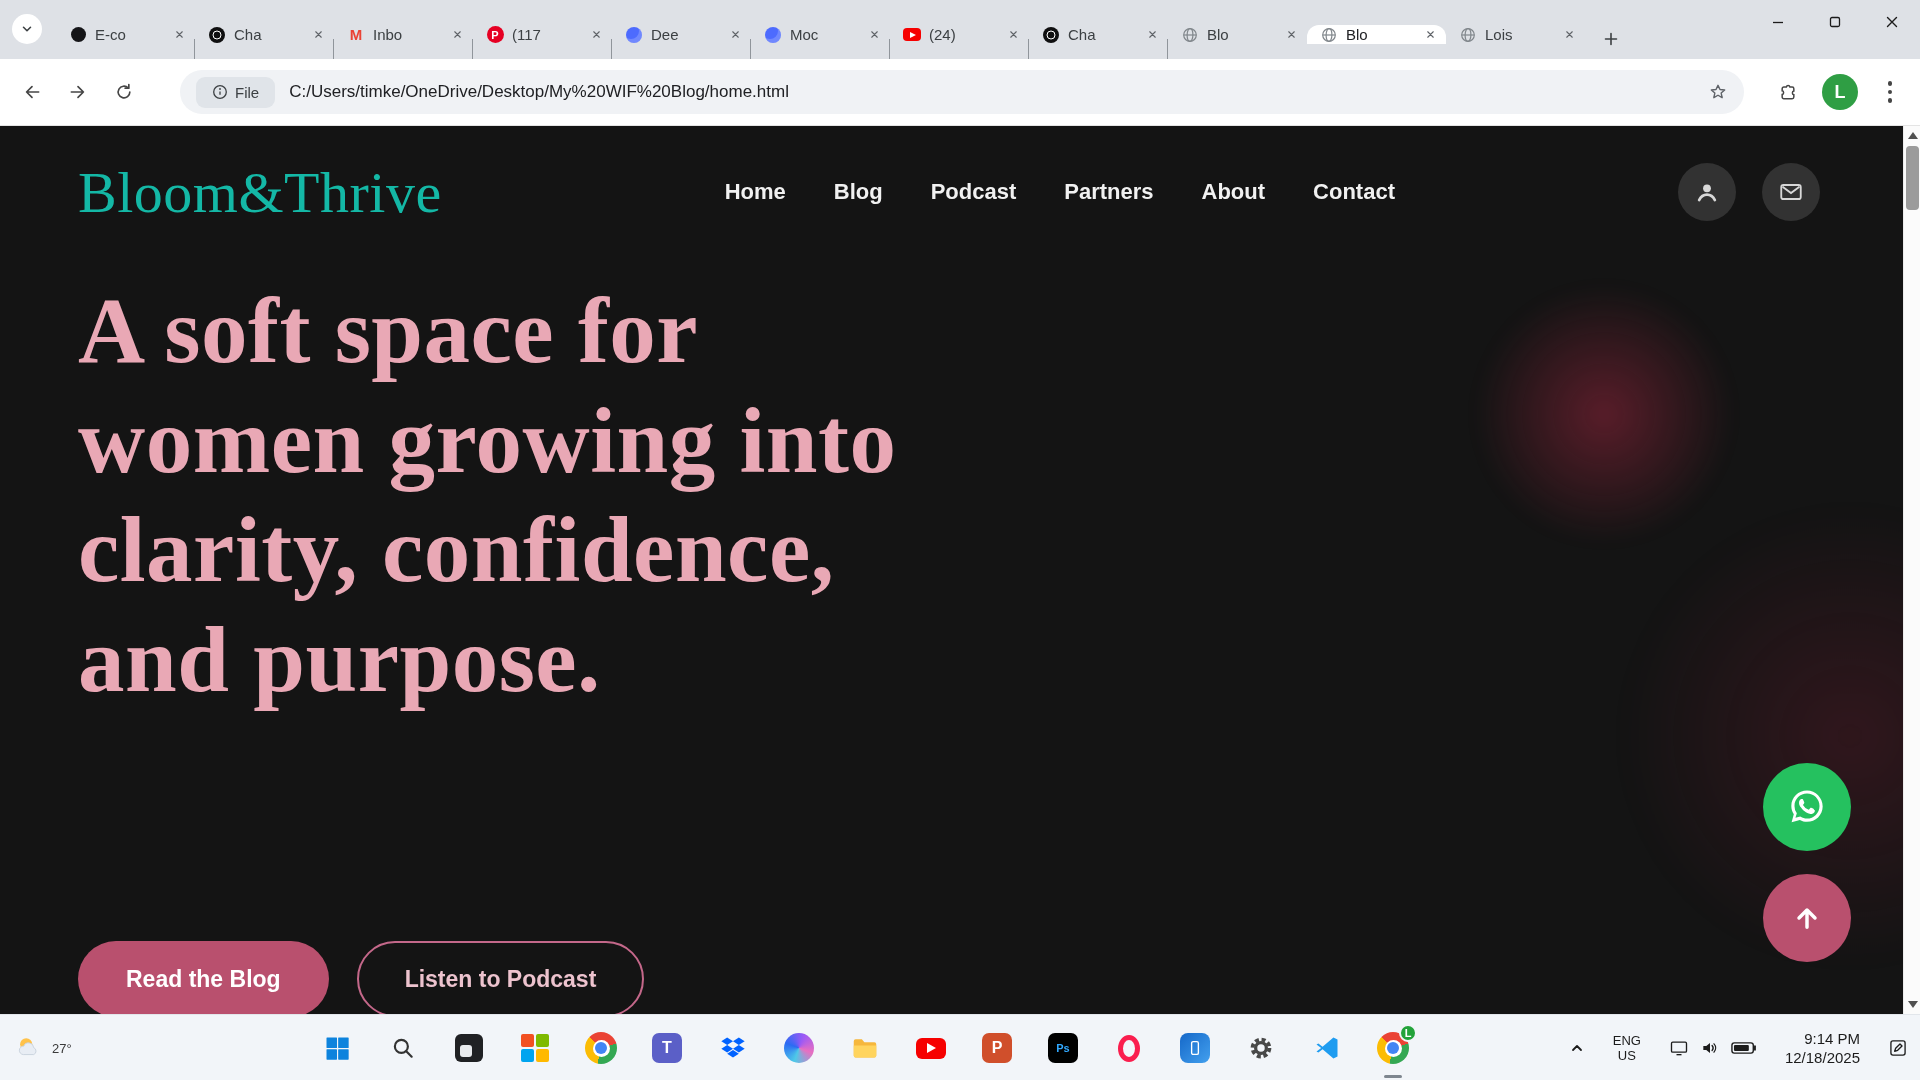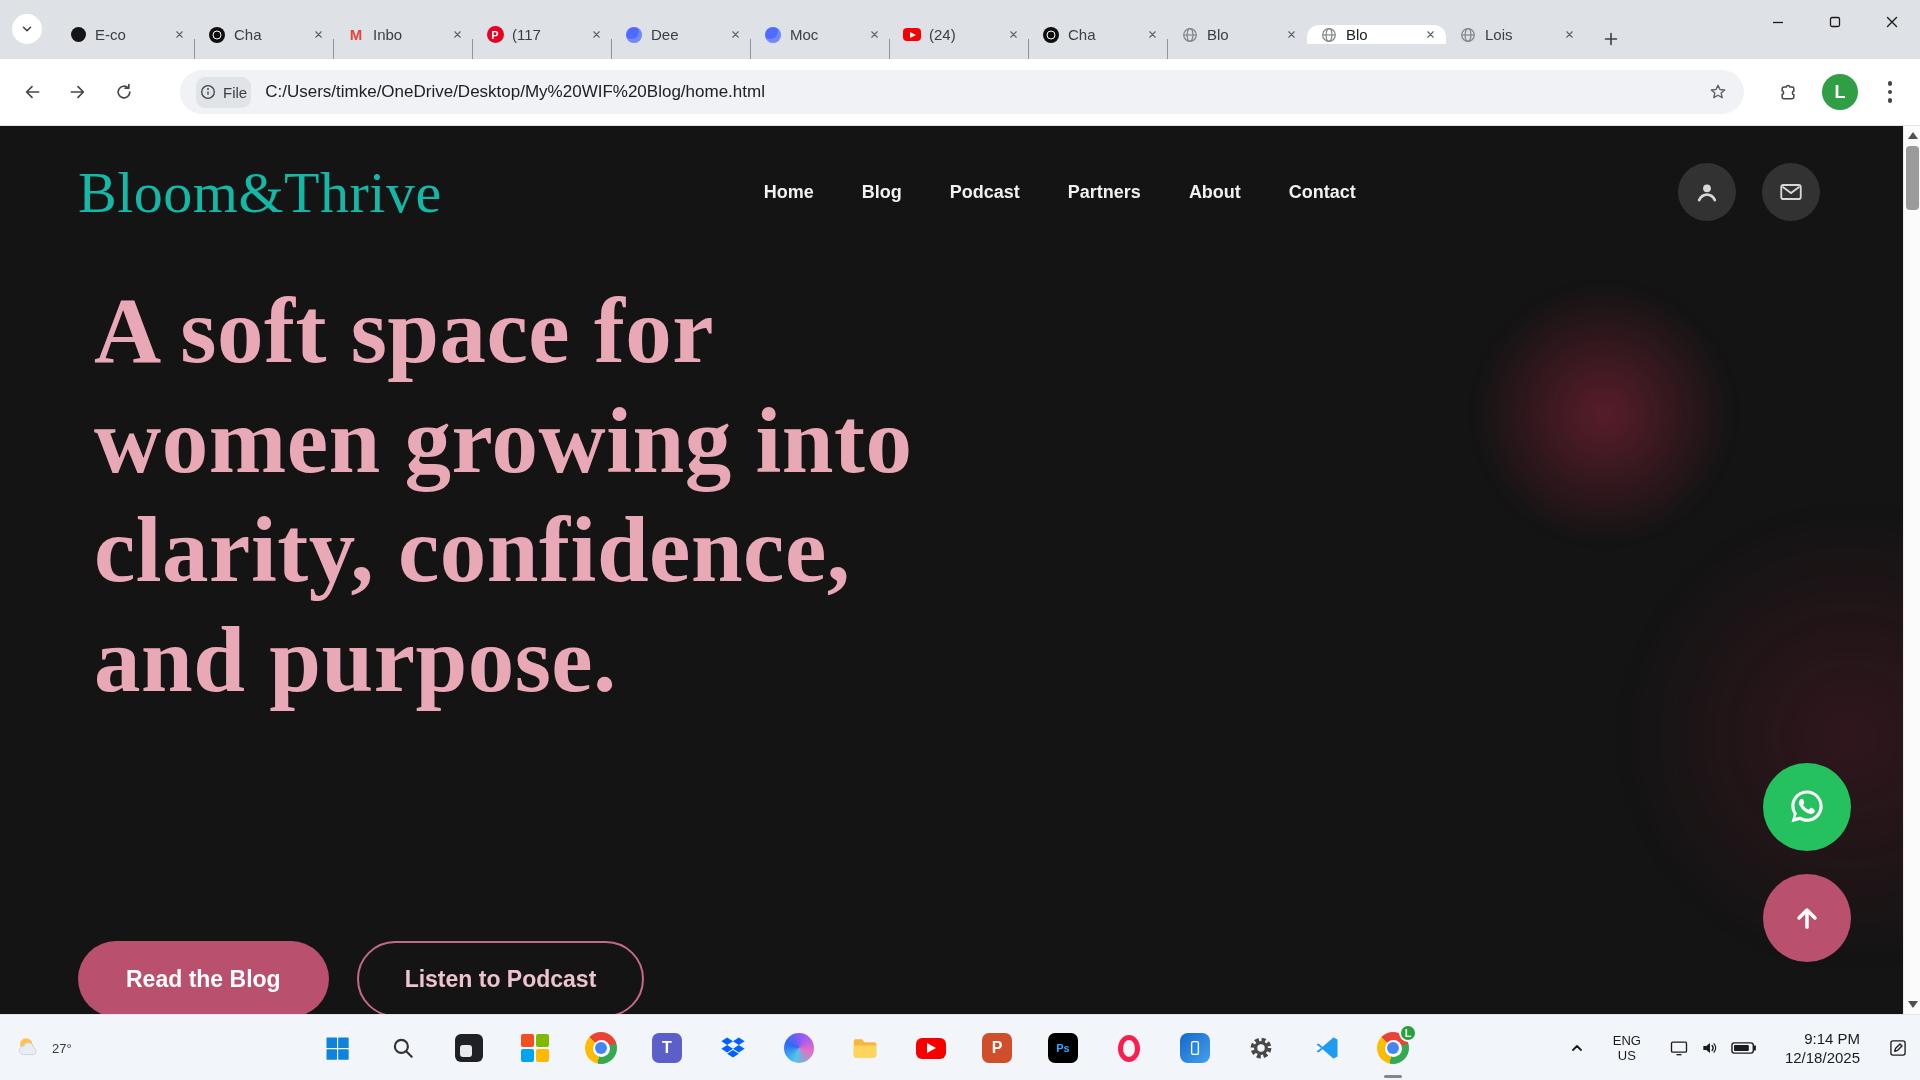--- a/index.html
+++ b/index.html
@@ -43,42 +43,42 @@
   .winbtn{width:57px;height:44px;display:flex;align-items:center;justify-content:center;color:#1b1b1b}
 
   
   .toolbar{position:absolute;top:59px;left:0;right:0;height:67px;background:#fff;
     border-bottom:1px solid #e4e4e4;display:flex;align-items:center;padding:0 10px 0 8px}
   .navbtn{width:44px;height:44px;border-radius:50%;flex:none;display:flex;align-items:center;
     justify-content:center;color:#454545;margin-left:2px}
   .omnibox{flex:1;min-width:0;height:44px;background:#f0f2f5;border-radius:22px;
     margin:0 20px 0 34px;display:flex;align-items:center;padding:0 16px}
   .chip{display:flex;align-items:center;gap:7px;background:#e0e4e9;border-radius:9px;height:31px;
-    padding:0 4px;color:#3c4043;font-size:15px;flex:none}
+    padding:0 16px;color:#3c4043;font-size:15px;flex:none}
   .url{flex:1;font-size:17px;color:#202124;margin-left:14px;white-space:nowrap;overflow:hidden}
   .star{color:#5f6368;flex:none}
   .avatar{width:36px;height:36px;border-radius:50%;background:#2f9e44;color:#fff;font-weight:700;
     font-size:18px;display:flex;align-items:center;justify-content:center;margin:0 12px;flex:none}
   .kebab{width:40px;height:44px;display:flex;flex-direction:column;gap:4px;align-items:center;justify-content:center;flex:none}
   .kebab span{width:4.5px;height:4.5px;border-radius:50%;background:#454545}
 
   
   .viewport{position:absolute;top:126px;left:0;width:1920px;height:888px;background:#141414;overflow:hidden}
   .glow1{position:absolute;left:1474px;top:158px;width:260px;height:260px;border-radius:50%;
     background:radial-gradient(circle,rgba(186,42,72,.42),rgba(186,42,72,0) 70%);filter:blur(8px)}
   .glow2{position:absolute;left:1620px;top:380px;width:460px;height:460px;border-radius:50%;
     background:radial-gradient(circle,rgba(150,32,60,.22),rgba(150,32,60,0) 70%);filter:blur(12px)}
   .site-header{position:relative;display:flex;align-items:center;height:132px;padding:0 100px 0 78px}
   .logo{font-family:"Liberation Serif",serif;font-weight:400;font-size:58px;color:#14b8a6;letter-spacing:.5px}
   .nav{display:flex;gap:48px;margin:0 auto}
-  .nav a{color:#f1f1f1;font-size:18px;font-weight:600;text-decoration:none;cursor:pointer}
+  .nav a{color:#f1f1f1;font-size:22px;font-weight:600;text-decoration:none;cursor:pointer}
   .iconbtns{display:flex;gap:26px}
   .circlebtn{width:58px;height:58px;border-radius:50%;background:#323232;color:#d8d8d8;
     display:flex;align-items:center;justify-content:center;cursor:pointer}
-  .hero{position:absolute;left:94px;top:150px;font-family:"Liberation Serif",serif;font-weight:700;
+  .hero{position:absolute;left:78px;top:150px;font-family:"Liberation Serif",serif;font-weight:700;
     font-size:93px;line-height:1.18;color:#e9a8b5;letter-spacing:.5px}
   .hero span{display:block}
   .sub{position:absolute;left:78px;top:627px;width:860px;font-size:29px;line-height:1.55;color:#c9c9c9}
   .ctas{position:absolute;left:78px;top:815px;display:flex;gap:28px;align-items:center}
   .btn{height:76px;border-radius:40px;display:flex;align-items:center;font-size:23px;font-weight:700;
     text-decoration:none;cursor:pointer}
   .btn-primary{background:#b9506e;color:#fff;padding:0 48px}
   .btn-secondary{border:2px solid #c4688a;color:#edc3ce;padding:0 46px;background:transparent}
   .fab{position:absolute;width:88px;height:88px;border-radius:50%;display:flex;align-items:center;
     justify-content:center;color:#fff;cursor:pointer}

